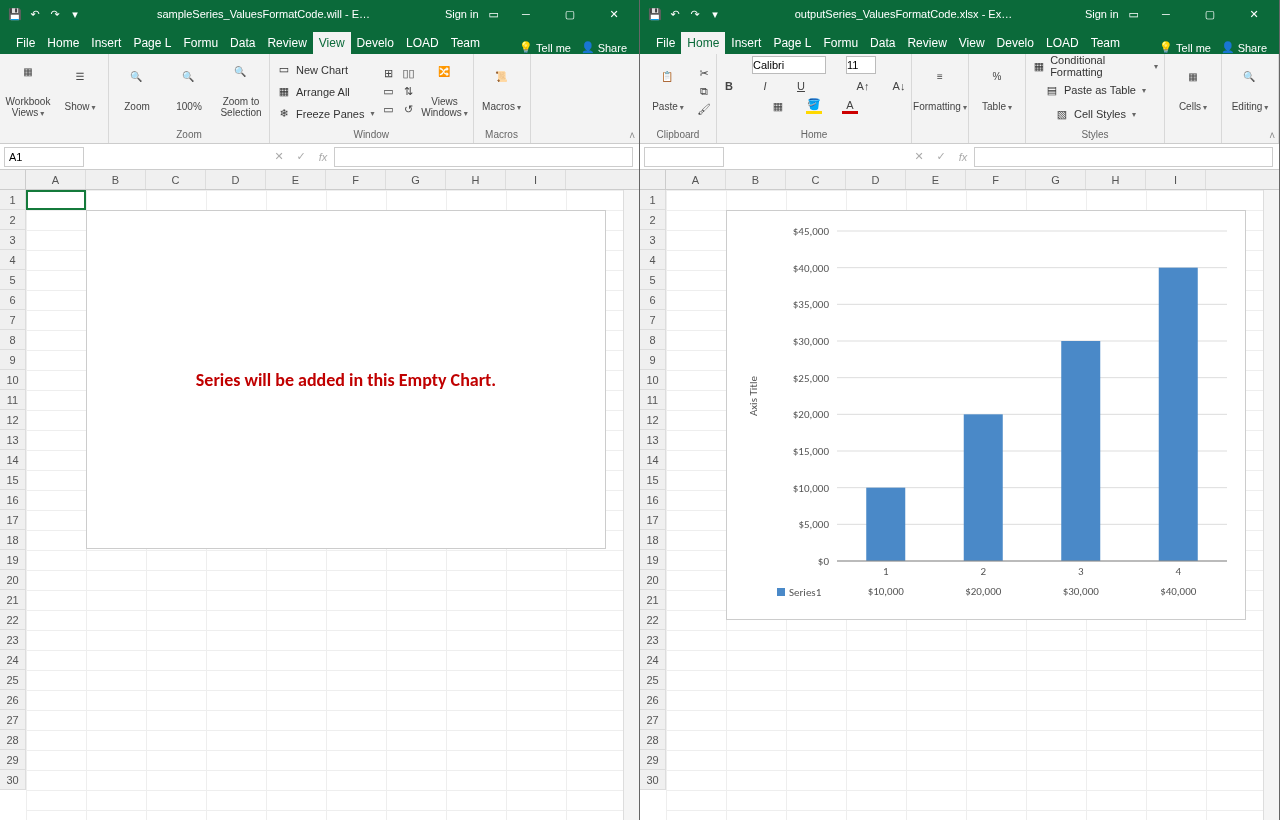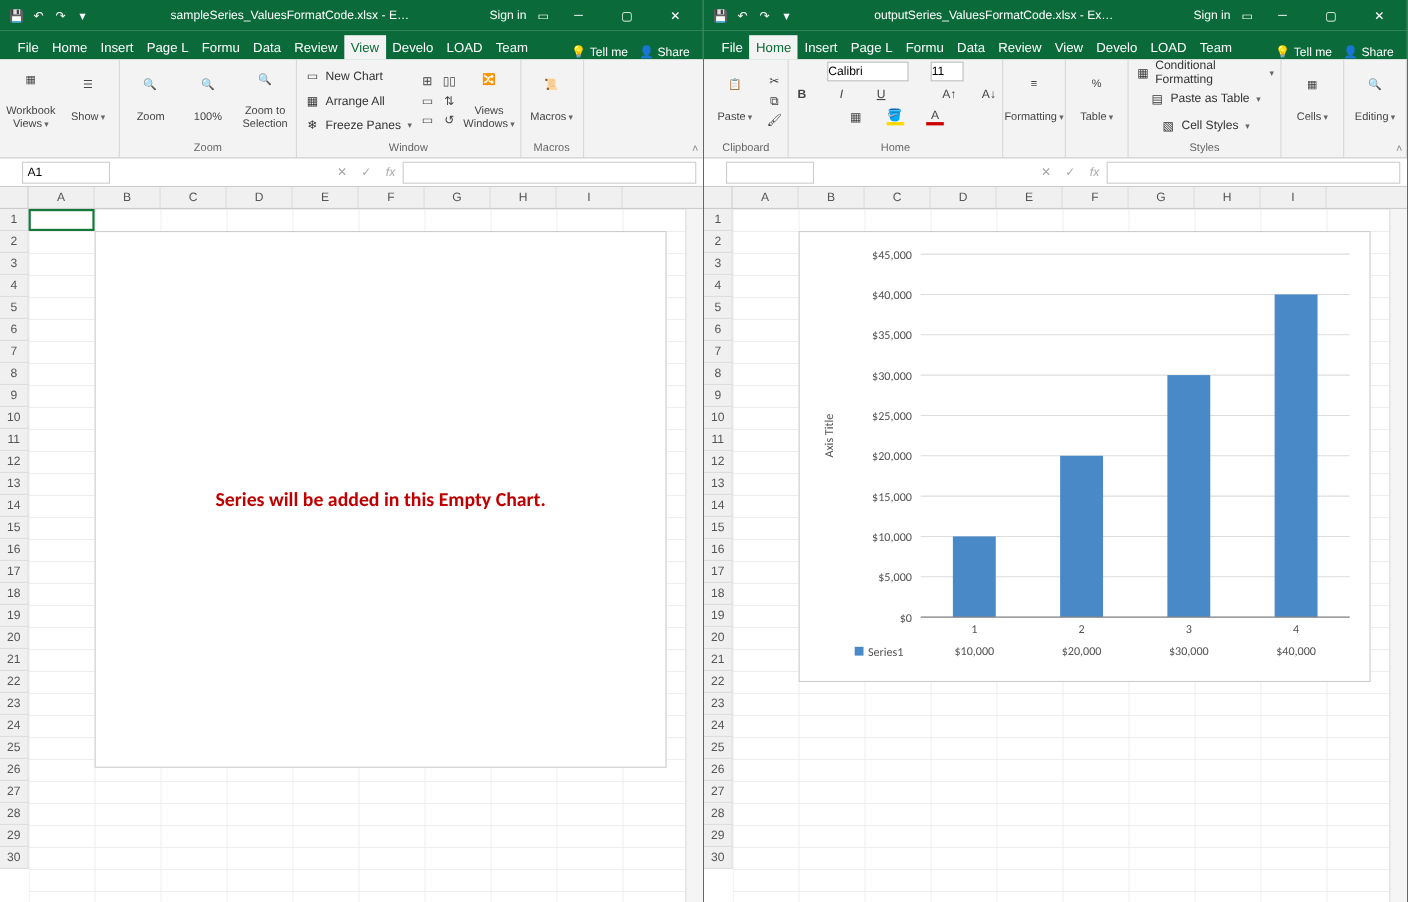--- a/index.html
+++ b/index.html
@@ -19,37 +19,37 @@
   .share { color:#fff; font-size:11px; display:flex; align-items:center; gap:3px; padding:0 6px;}
   .ribbon { background: #f3f3f3; height: 90px; border-bottom: 1px solid #ccc; display: flex; }
   .group { border-right: 1px solid #d8d8d8; display:flex; flex-direction:column; padding: 2px 4px 0;}
   .group-body { flex:1; display:flex; align-items:center; gap:4px; }
   .group-label { text-align:center; font-size:10px; color:#666; padding:2px 0 3px;}
   .bigbtn { display:flex;flex-direction:column;align-items:center;justify-content:center;width:48px;height:66px;font-size:10px;text-align:center;gap:2px;}
   .bigbtn .ic { width:28px;height:28px;}
   .smallitem { display:flex;align-items:center;gap:4px;font-size:11px;color:#333;height:20px;padding:0 2px;}
   .stack { display:flex;flex-direction:column;gap:2px;}
   .namebox-bar { height: 26px; display:flex; align-items:center; border-bottom:1px solid #ccc; background:#fff;}
-  .namebox { width: 80px; border:1px solid #ccc; height:20px; margin:0 20px; padding:0 4px; font-size:11px;}
+  .namebox { width: 80px; border:1px solid #ccc; height:20px; margin:0 4px; padding:0 4px; font-size:11px;}
   .fx-area{display:flex;align-items:center;flex:1;}
   .fx-ic{width:22px;text-align:center;color:#aaa;}
   .fx-input{flex:1;border:1px solid #ccc;height:20px;margin-right:6px;}
   .sheet { flex:1; display:flex; overflow:hidden; background:#fff;}
   .rowhdrs { width: 26px; }
   .colhdrs { height: 20px; display:flex; background:#f0f0f0; border-bottom:1px solid #ccc; margin-left:26px;}
   .ch { width:60px;border-right:1px solid #ddd;text-align:center;font-size:11px;line-height:20px;color:#555;}
   .rh { height:20px;border-bottom:1px solid #ddd;border-right:1px solid #ddd;text-align:center;font-size:11px;line-height:20px;color:#555;background:#f0f0f0;}
   .grid-area{position:relative;flex:1;}
   .gridlines{position:absolute;inset:0;
     background-image:linear-gradient(#eee 1px,transparent 1px),linear-gradient(90deg,#eee 1px,transparent 1px);
     background-size:60px 20px; }
   .sel-cell{position:absolute;top:0;left:0;width:60px;height:20px;border:2px solid #147a3b;}
   .chart-box{position:absolute;border:1px solid #ccc;background:#fff;}
   .empty-text{color:#c00000;font-weight:bold;font-size:18px;font-family:Calibri,sans-serif;}
-  .chart1{top:20px;left:60px;width:520px;height:488px;display:flex;align-items:center;justify-content:center;}
+  .chart1{top:20px;left:60px;width:520px;height:339px;display:flex;align-items:center;justify-content:center;}
   .chart2{top:20px;left:60px;width:520px;height:410px;}
   svg{font-family:Calibri,sans-serif;}
   .corner{position:absolute;top:0;left:0;width:26px;height:20px;background:#f0f0f0;border-right:1px solid #ccc;border-bottom:1px solid #ccc;}
   .drop{font-size:8px;margin-left:2px;color:#666;}
   .ribbon select, .ribbon input{font-size:11px;border:1px solid #bbb;height:18px;}
   .hstack{display:flex;gap:20px;align-items:center;}
   .mini-ic{width:16px;height:16px;display:inline-flex;align-items:center;justify-content:center;font-size:11px;}
   .collapse{position:absolute;right:4px;bottom:2px;font-size:10px;color:#888;}
   .scroll-v{position:absolute;right:0;top:20px;bottom:0;width:16px;background:#f5f5f5;border-left:1px solid #ddd;}
   .sheet-wrap{flex:1;display:flex;flex-direction:column;position:relative;overflow:hidden;}
@@ -58,21 +58,21 @@
 <body>
 
 <div class="window">
   <div class="titlebar">
     <div class="qat">
       <span class="ic">💾</span>
       <span class="ic">↶</span>
       <span class="ic">↷</span>
       <span class="ic">▾</span>
     </div>
-    <div class="title">sampleSeries_ValuesFormatCode.xlsx - E…</div>
+    <div class="title">sampleSeries_ValuesFormatCode.will - E…</div>
     <div class="right">
       <span>Sign in</span>
       <span class="ic">▭</span>
       <span class="winbtn">─</span>
       <span class="winbtn">▢</span>
       <span class="winbtn">✕</span>
     </div>
   </div>
   <div class="tabs">
     <span class="tab">File</span>

